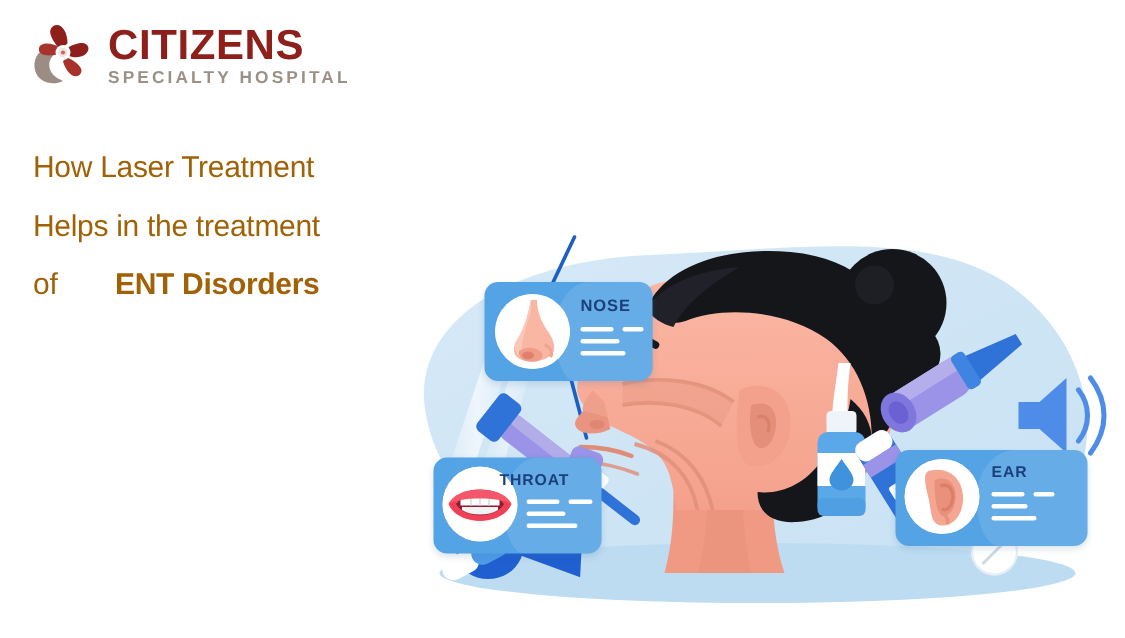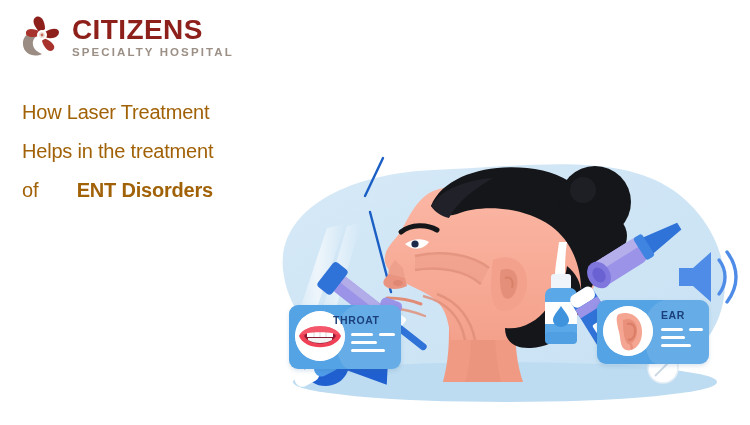--- a/index.html
+++ b/index.html
@@ -96,21 +96,21 @@
   #card-nose .card-label{left:64px;top:10px;font-size:11px;}
   #card-nose .card-lines{left:64px;top:30px;width:42px;}
 
   
   #card-throat{left:289px;top:305px;width:112px;height:64px;}
   #card-throat .card-thumb{left:6px;top:6px;width:50px;height:50px;}
   #card-throat .card-label{left:44px;top:9px;font-size:10.5px;}
   #card-throat .card-lines{left:62px;top:28px;width:44px;}
 
   
-  #card-ear{left:597px;top:300px;width:112px;height:64px;}
+  #card-ear{left:597px;top:300px;width:128px;height:64px;}
   #card-ear .card-thumb{left:6px;top:6px;width:50px;height:50px;}
   #card-ear .card-label{left:64px;top:9px;font-size:10.5px;}
   #card-ear .card-lines{left:64px;top:28px;width:42px;}
 </style>
 </head>
 <body>
 
 <div id="banner">
 
   <div id="logo">
@@ -298,20 +298,45 @@
       </g>
 
       <g>
         <path d="M414 118 L428 118 L446 102 L446 152 L428 136 L414 136 Z" fill="#4f8ce8"></path>
         <path d="M454 110 C462 120 462 134 454 144" stroke="#4f8ce8" stroke-width="3.4" fill="none" stroke-linecap="round"></path>
         <path d="M462 102 C474 118 474 136 462 152" stroke="#4f8ce8" stroke-width="3.4" fill="none" stroke-linecap="round"></path>
       </g>
     </svg>
   </div>
 
+  <div class="info-card" id="card-nose">
+    <span class="sheen"></span>
+    <span class="card-thumb">
+      <svg viewBox="0 0 50 50" width="50" height="50" aria-hidden="true">
+        <g clip-path="url(#clipNose)">
+          <rect width="50" height="50" fill="#ffffff"></rect>
+          <path d="M24 4 C22 14 20 22 15 30 C11 36 12 42 18 44 C24 46 32 45 37 41
+                   C41 38 40 32 36 26 C31 19 28 12 28 4 Z" fill="#f9b6a2"></path>
+          <path d="M24 4 C22 14 20 22 15 30 C12 35 13 40 17 42 C18 33 20 22 24 12 Z" fill="#fcc7b6"></path>
+          <path d="M16 38 C20 35 26 35 30 38 C33 40 32 44 27 45 C21 46 15 43 16 38 Z" fill="#f09d88"></path>
+          <ellipse cx="22" cy="41" rx="4" ry="2.6" fill="#e0806c"></ellipse>
+          <path d="M33 34 C37 35 39 39 37 42" stroke="#eda792" stroke-width="2" fill="none"></path>
+        </g>
+      </svg>
+    </span>
+    <span class="card-label">NOSE</span>
+    <span class="card-lines">
+      <span class="row">
+          <i style="width:22px"></i>
+          <i style="width:14px"></i>
+        </span>
+      <i style="width:26px"></i>
+      <i style="width:30px"></i>
+    </span>
+  </div>
 
   <div class="info-card" id="card-throat">
     <span class="sheen"></span>
     <span class="card-thumb">
       <svg viewBox="0 0 50 50" width="50" height="50" aria-hidden="true">
         <g clip-path="url(#clipMouth)">
           <rect width="50" height="50" fill="#ffffff"></rect>
           <path d="M4 25 C10 12 40 12 46 25 C40 40 10 40 4 25 Z" fill="#ef4055"></path>
           <path d="M9 25 C15 17 35 17 41 25 C35 35 15 35 9 25 Z" fill="#8c1b33"></path>
           <path d="M12 22 C18 18 32 18 38 22 L38 26 L12 26 Z" fill="#ffffff"></path>

